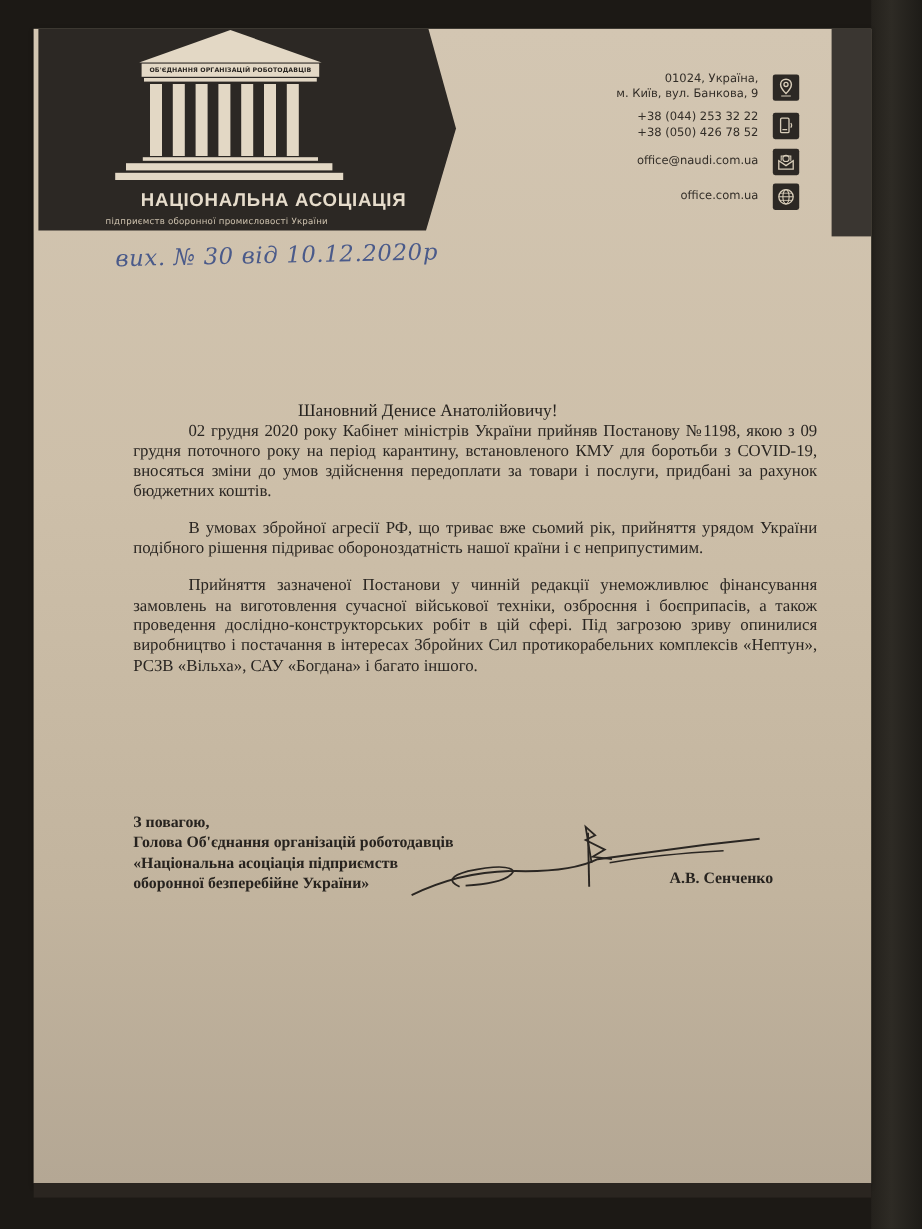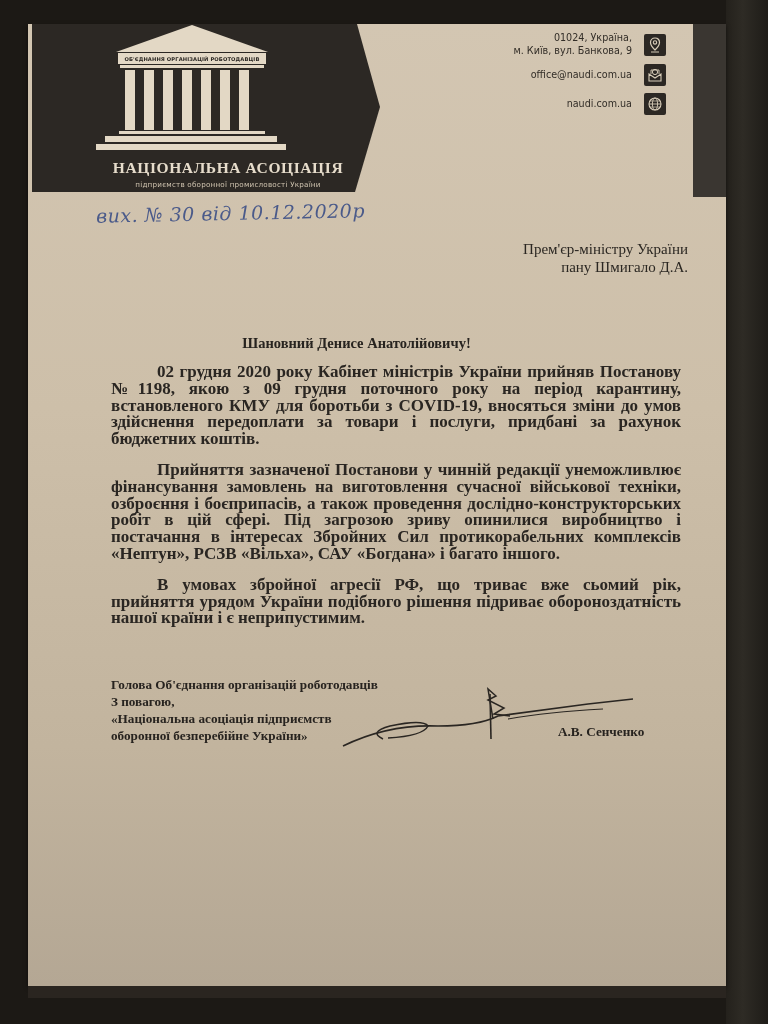--- a/index.html
+++ b/index.html
@@ -22,35 +22,35 @@
     position:absolute; left:28px; top:986px; width:698px; height:12px;
     background:#2a2520;
   }
   .right-strip {
     position:absolute; left:665px; top:0; width:33px; height:173px;
     background:#3a3631;
   }
   .header-shape { position:absolute; left:0; top:0; }
   .logo-text-main {
     position:absolute; left:70px; top:135px; width:260px;
-    font-family:Liberation Serif, serif; font-weight:bold;
+    font-family:Liberation Sans, sans-serif; font-weight:bold;
     font-size:15.5px; letter-spacing:0.6px; color:#e6dccb;
     text-align:center;
   }
   .logo-text-sub {
     position:absolute; left:60px; top:156px; width:280px;
     font-family:"DejaVu Sans", sans-serif;
-    font-size:7.2px; color:#cfc3af; text-align:center; letter-spacing:0.2px;
+    font-size:7.2px; color:#cfc3af; letter-spacing:0.2px;
   }
   .logo-banner {
     position:absolute; left:94px; top:32px; width:140px;
     font-family:"DejaVu Sans", sans-serif; font-weight:bold;
     font-size:5.2px; color:#2b2723; text-align:center; letter-spacing:0.1px;
   }
-  .contacts { position:absolute; right:60px; top:8px; width:240px; }
+  .contacts { position:absolute; right:60px; top:36px; width:240px; }
   .contact-row {
     display:flex; justify-content:flex-end; align-items:center;
     margin-bottom:7px;
   }
   .contact-text {
     font-family:"DejaVu Sans", sans-serif; font-size:9.6px; line-height:12.5px;
     color:#322d27; text-align:right; margin-right:12px;
   }
   .contact-icon {
     width:22px; height:22px; background:#2c2824; border-radius:2px;
@@ -62,27 +62,26 @@
     font-family:"DejaVu Serif", serif; font-style:italic;
     font-size:19px; color:#4a5a8a; letter-spacing:0.5px;
     transform:rotate(-1.2deg);
   }
   .recipient {
     position:absolute; right:38px; top:216px; text-align:right;
     font-size:15px; line-height:18px; color:#2b2722;
   }
   .salutation {
     position:absolute; left:0; width:657px; top:311px; text-align:center;
-    font-weight:bold; font-size:14.5px; color:#27231f;
+    font-weight:normal; font-size:14.5px; color:#27231f;
   }
   .body-text {
-    position:absolute; left:83px; width:570px; top:340px;
-    font-size:17px; line-height:16.8px; color:#2a2622;
+    position:absolute; left:83px; width:570px; top:328px;
+    font-size:14px; line-height:16.8px; color:#2a2622;
     text-align:justify;
-    font-weight:bold;
   }
   .body-text p { margin:0 0 14px 0; text-indent:46px; }
   .closing {
     position:absolute; left:83px; top:652px;
     font-weight:bold; font-size:13.2px; line-height:17px; color:#27231f;
   }
   .signer {
     position:absolute; left:530px; top:700px;
     font-weight:bold; font-size:13.2px; color:#27231f;
   }
@@ -127,61 +126,70 @@
       </div>
       <div class="contact-icon">
         <svg width="14" height="16" viewBox="0 0 14 16">
             <path d="M7 1C4.2 1 2.5 3 2.5 5.4 2.5 8.5 7 13 7 13s4.5-4.5 4.5-7.6C11.5 3 9.8 1 7 1z" fill="none" stroke="#d8cdb9" stroke-width="1.2"></path>
             <circle cx="7" cy="5.4" r="1.7" fill="none" stroke="#d8cdb9" stroke-width="1.1"></circle>
             <line x1="3" y1="15" x2="11" y2="15" stroke="#d8cdb9" stroke-width="1"></line>
           </svg>
       </div>
     </div>
     <div class="contact-row">
+      <div class="contact-text">
+        <div>+38 (044) 253 32 22</div>
+        <div>+38 (050) 426 78 52</div>
+      </div>
+      <div class="contact-icon">
+        <svg width="14" height="16" viewBox="0 0 14 16">
+            <rect x="2.5" y="1.5" width="7" height="12" rx="1" fill="none" stroke="#d8cdb9" stroke-width="1.1"></rect>
+            <line x1="4" y1="11" x2="8" y2="11" stroke="#d8cdb9" stroke-width="0.9"></line>
+            <path d="M11 5.5q1.5 2 0 4" fill="none" stroke="#d8cdb9" stroke-width="0.9"></path>
+          </svg>
+      </div>
+    </div>
+    <div class="contact-row">
       <div class="contact-text">office@naudi.com.ua</div>
       <div class="contact-icon">
         <svg width="16" height="16" viewBox="0 0 16 16">
             <path d="M2 7l6 4 6-4v7H2z" fill="none" stroke="#d8cdb9" stroke-width="1.1"></path>
             <circle cx="8" cy="5" r="2.6" fill="none" stroke="#d8cdb9" stroke-width="1"></circle>
             <path d="M4 7V3h8v4" fill="none" stroke="#d8cdb9" stroke-width="0.9"></path>
           </svg>
       </div>
     </div>
     <div class="contact-row">
-      <div class="contact-text">naudi.com.ua</div>
+      <div class="contact-text">office.com.ua</div>
       <div class="contact-icon">
         <svg width="16" height="16" viewBox="0 0 16 16">
             <circle cx="8" cy="8" r="6" fill="none" stroke="#d8cdb9" stroke-width="1.1"></circle>
             <ellipse cx="8" cy="8" rx="2.6" ry="6" fill="none" stroke="#d8cdb9" stroke-width="0.9"></ellipse>
             <line x1="2" y1="8" x2="14" y2="8" stroke="#d8cdb9" stroke-width="0.9"></line>
             <line x1="3" y1="5" x2="13" y2="5" stroke="#d8cdb9" stroke-width="0.7"></line>
             <line x1="3" y1="11" x2="13" y2="11" stroke="#d8cdb9" stroke-width="0.7"></line>
           </svg>
       </div>
     </div>
   </div>
 
   <div class="handwritten">вих. № 30 від 10.12.2020р</div>
 
-  <div class="recipient">
-    <div>Прем'єр-міністру України</div>
-    <div>пану Шмигало Д.А.</div>
-  </div>
 
   <div class="salutation">Шановний Денисе Анатолійовичу!</div>
 
   <div class="body-text">
     <p>02 грудня 2020 року Кабінет міністрів України прийняв Постанову №1198, якою з 09 грудня поточного року на період карантину, встановленого КМУ для боротьби з COVID-19, вносяться зміни до умов здійснення передоплати за товари і послуги, придбані за рахунок бюджетних коштів.</p>
+    <p>В умовах збройної агресії РФ, що триває вже сьомий рік, прийняття урядом України подібного рішення підриває обороноздатність нашої країни і є неприпустимим.</p>
     <p>Прийняття зазначеної Постанови у чинній редакції унеможливлює фінансування замовлень на виготовлення сучасної військової техніки, озброєння і боєприпасів, а також проведення дослідно-конструкторських робіт в цій сфері. Під загрозою зриву опинилися виробництво і постачання в інтересах Збройних Сил протикорабельних комплексів «Нептун», РСЗВ «Вільха», САУ «Богдана» і багато іншого.</p>
-    <p>В умовах збройної агресії РФ, що триває вже сьомий рік, прийняття урядом України подібного рішення підриває обороноздатність нашої країни і є неприпустимим.</p>
   </div>
 
   <div class="closing">
+    <div>З повагою,</div>
     <div>Голова Об'єднання організацій роботодавців</div>
-    <div>З повагою,</div>
     <div>«Національна асоціація підприємств</div>
     <div>оборонної безперебійне України»</div>
   </div>
 
   <svg class="signature" width="320" height="100" viewBox="0 0 320 100">
     <path d="M15 82 Q60 60 110 62 Q150 62 170 52 L260 40 L305 35" fill="none" stroke="#2a2622" stroke-width="1.6"></path>
     <path d="M55 75 Q40 68 62 62 Q95 55 100 62 Q95 72 60 74" fill="none" stroke="#2a2622" stroke-width="1.5"></path>
     <path d="M165 55 L160 25 L168 32 L160 36 L176 44 L166 50 L182 52" fill="none" stroke="#2a2622" stroke-width="1.5"></path>
     <path d="M162 30 L163 75" fill="none" stroke="#2a2622" stroke-width="1.6"></path>
     <path d="M180 55 Q220 48 275 45" fill="none" stroke="#2a2622" stroke-width="1.2"></path>

